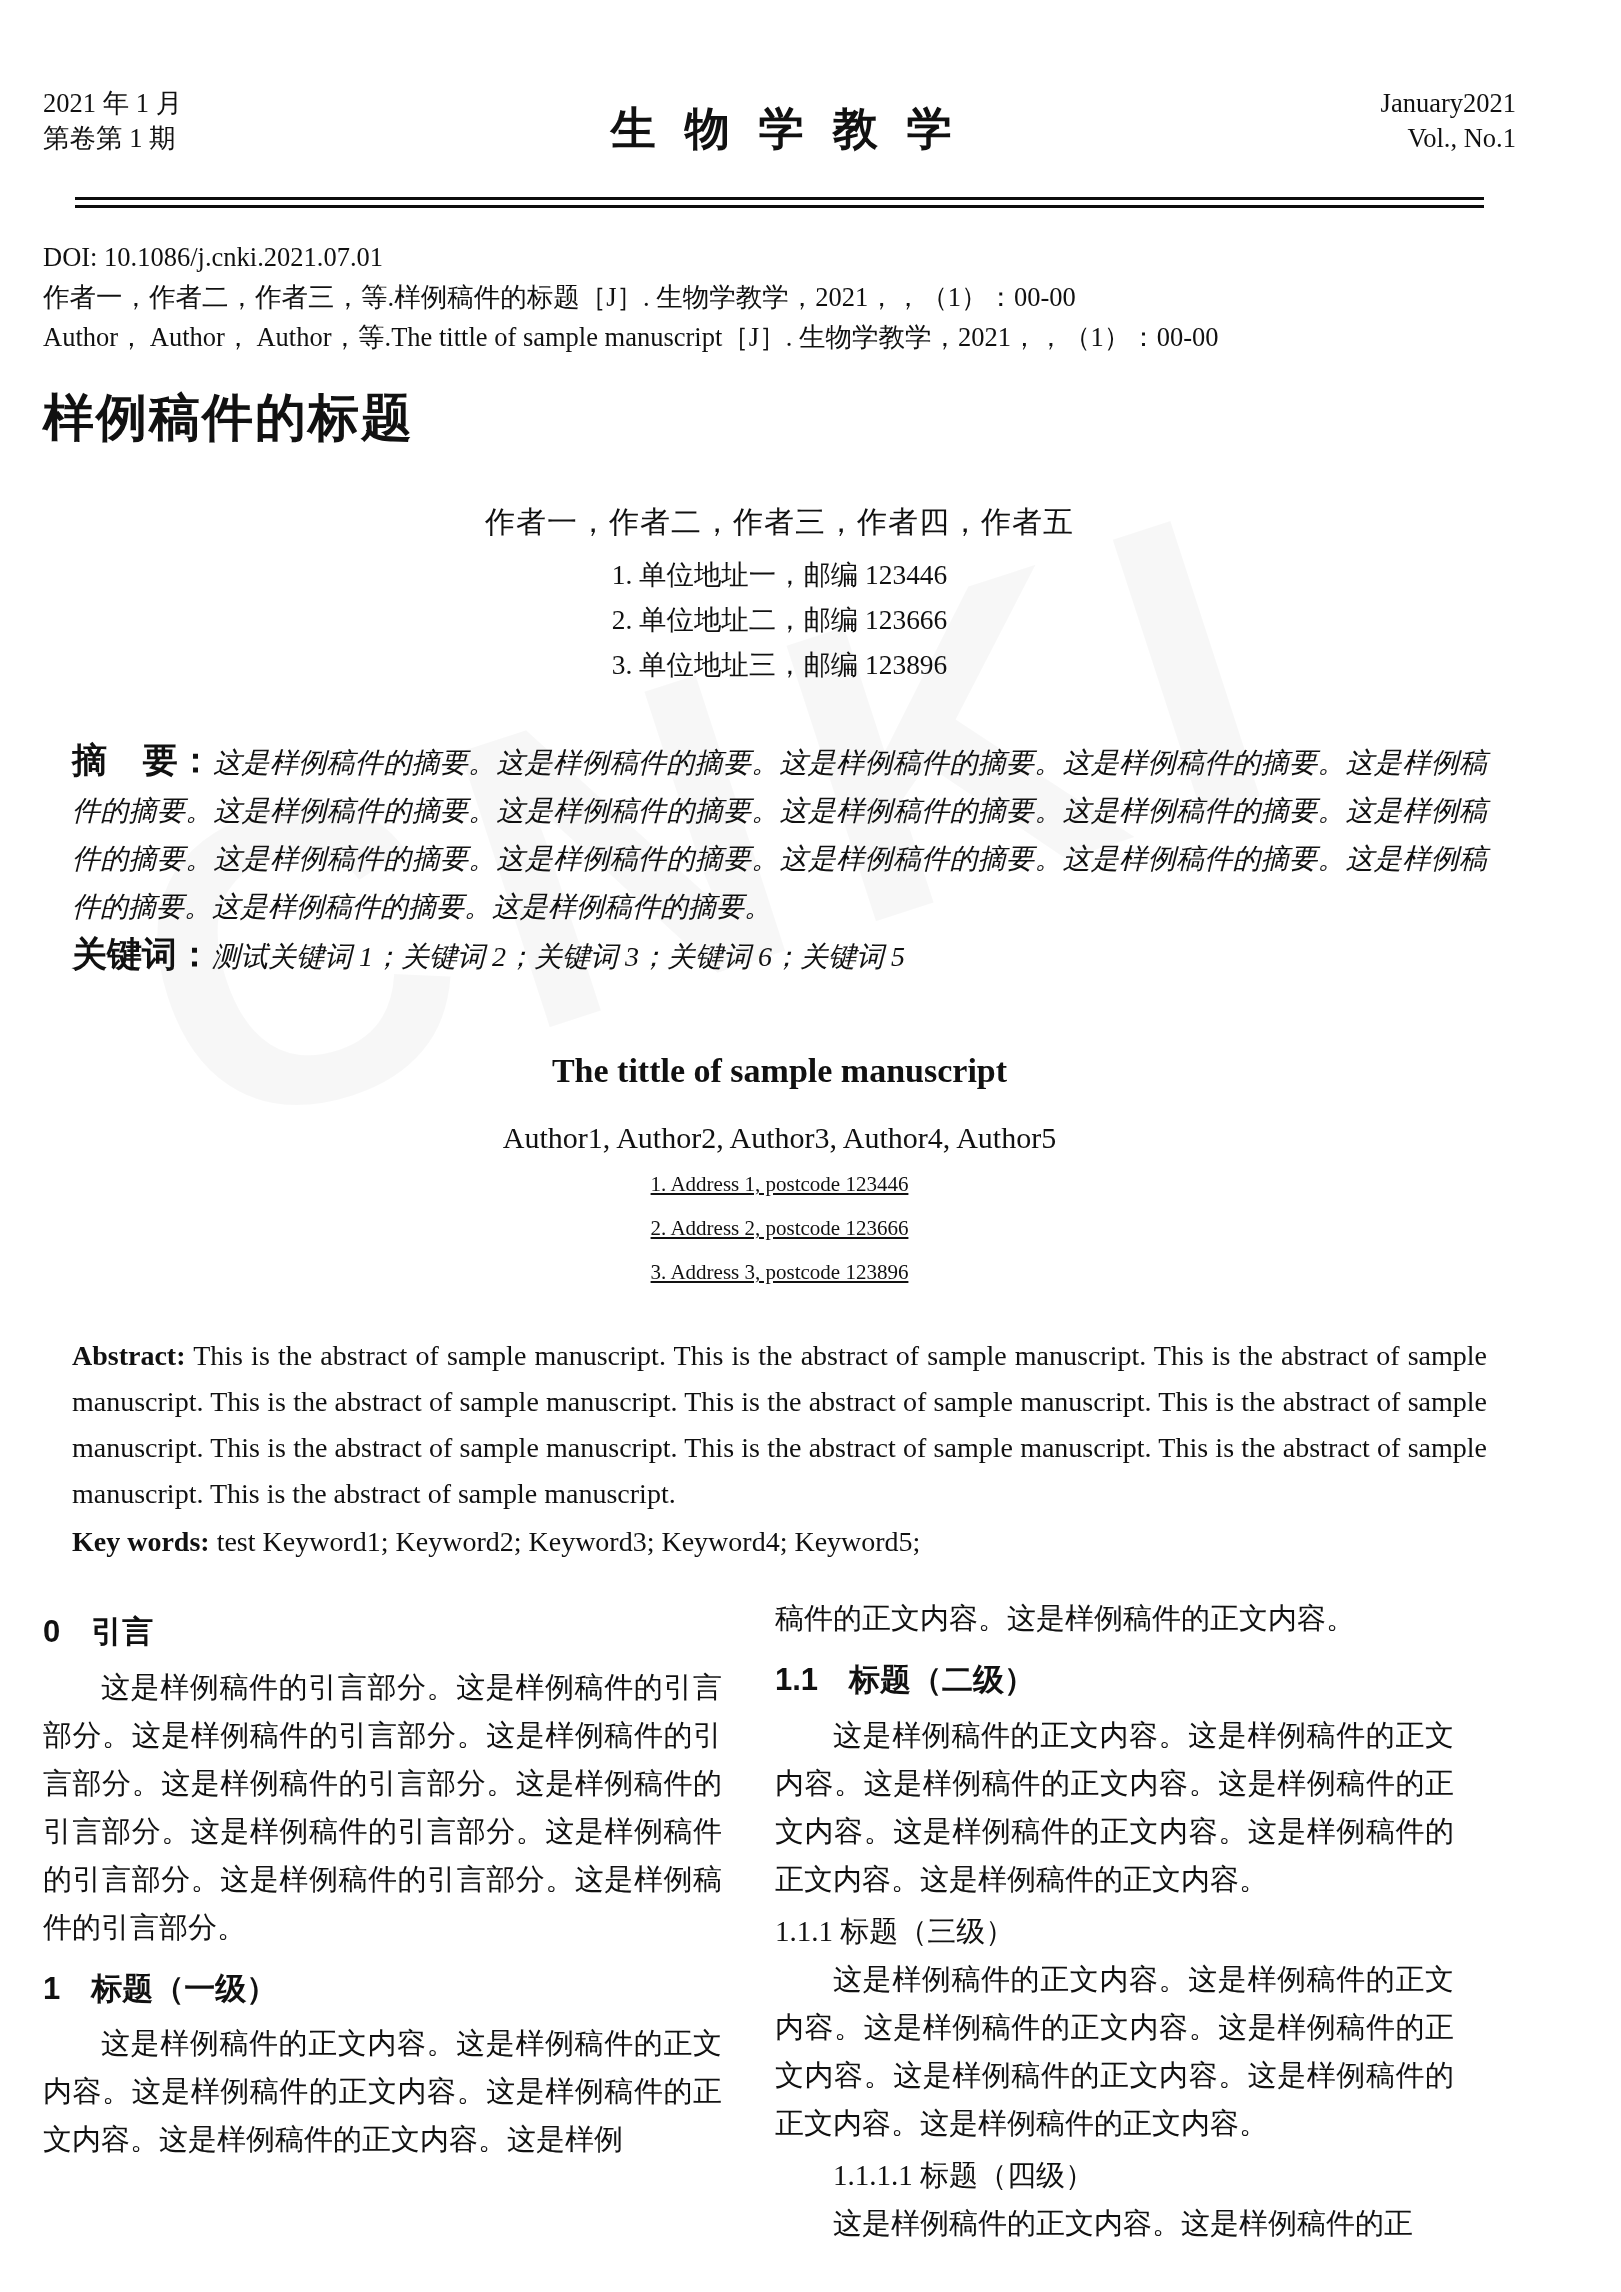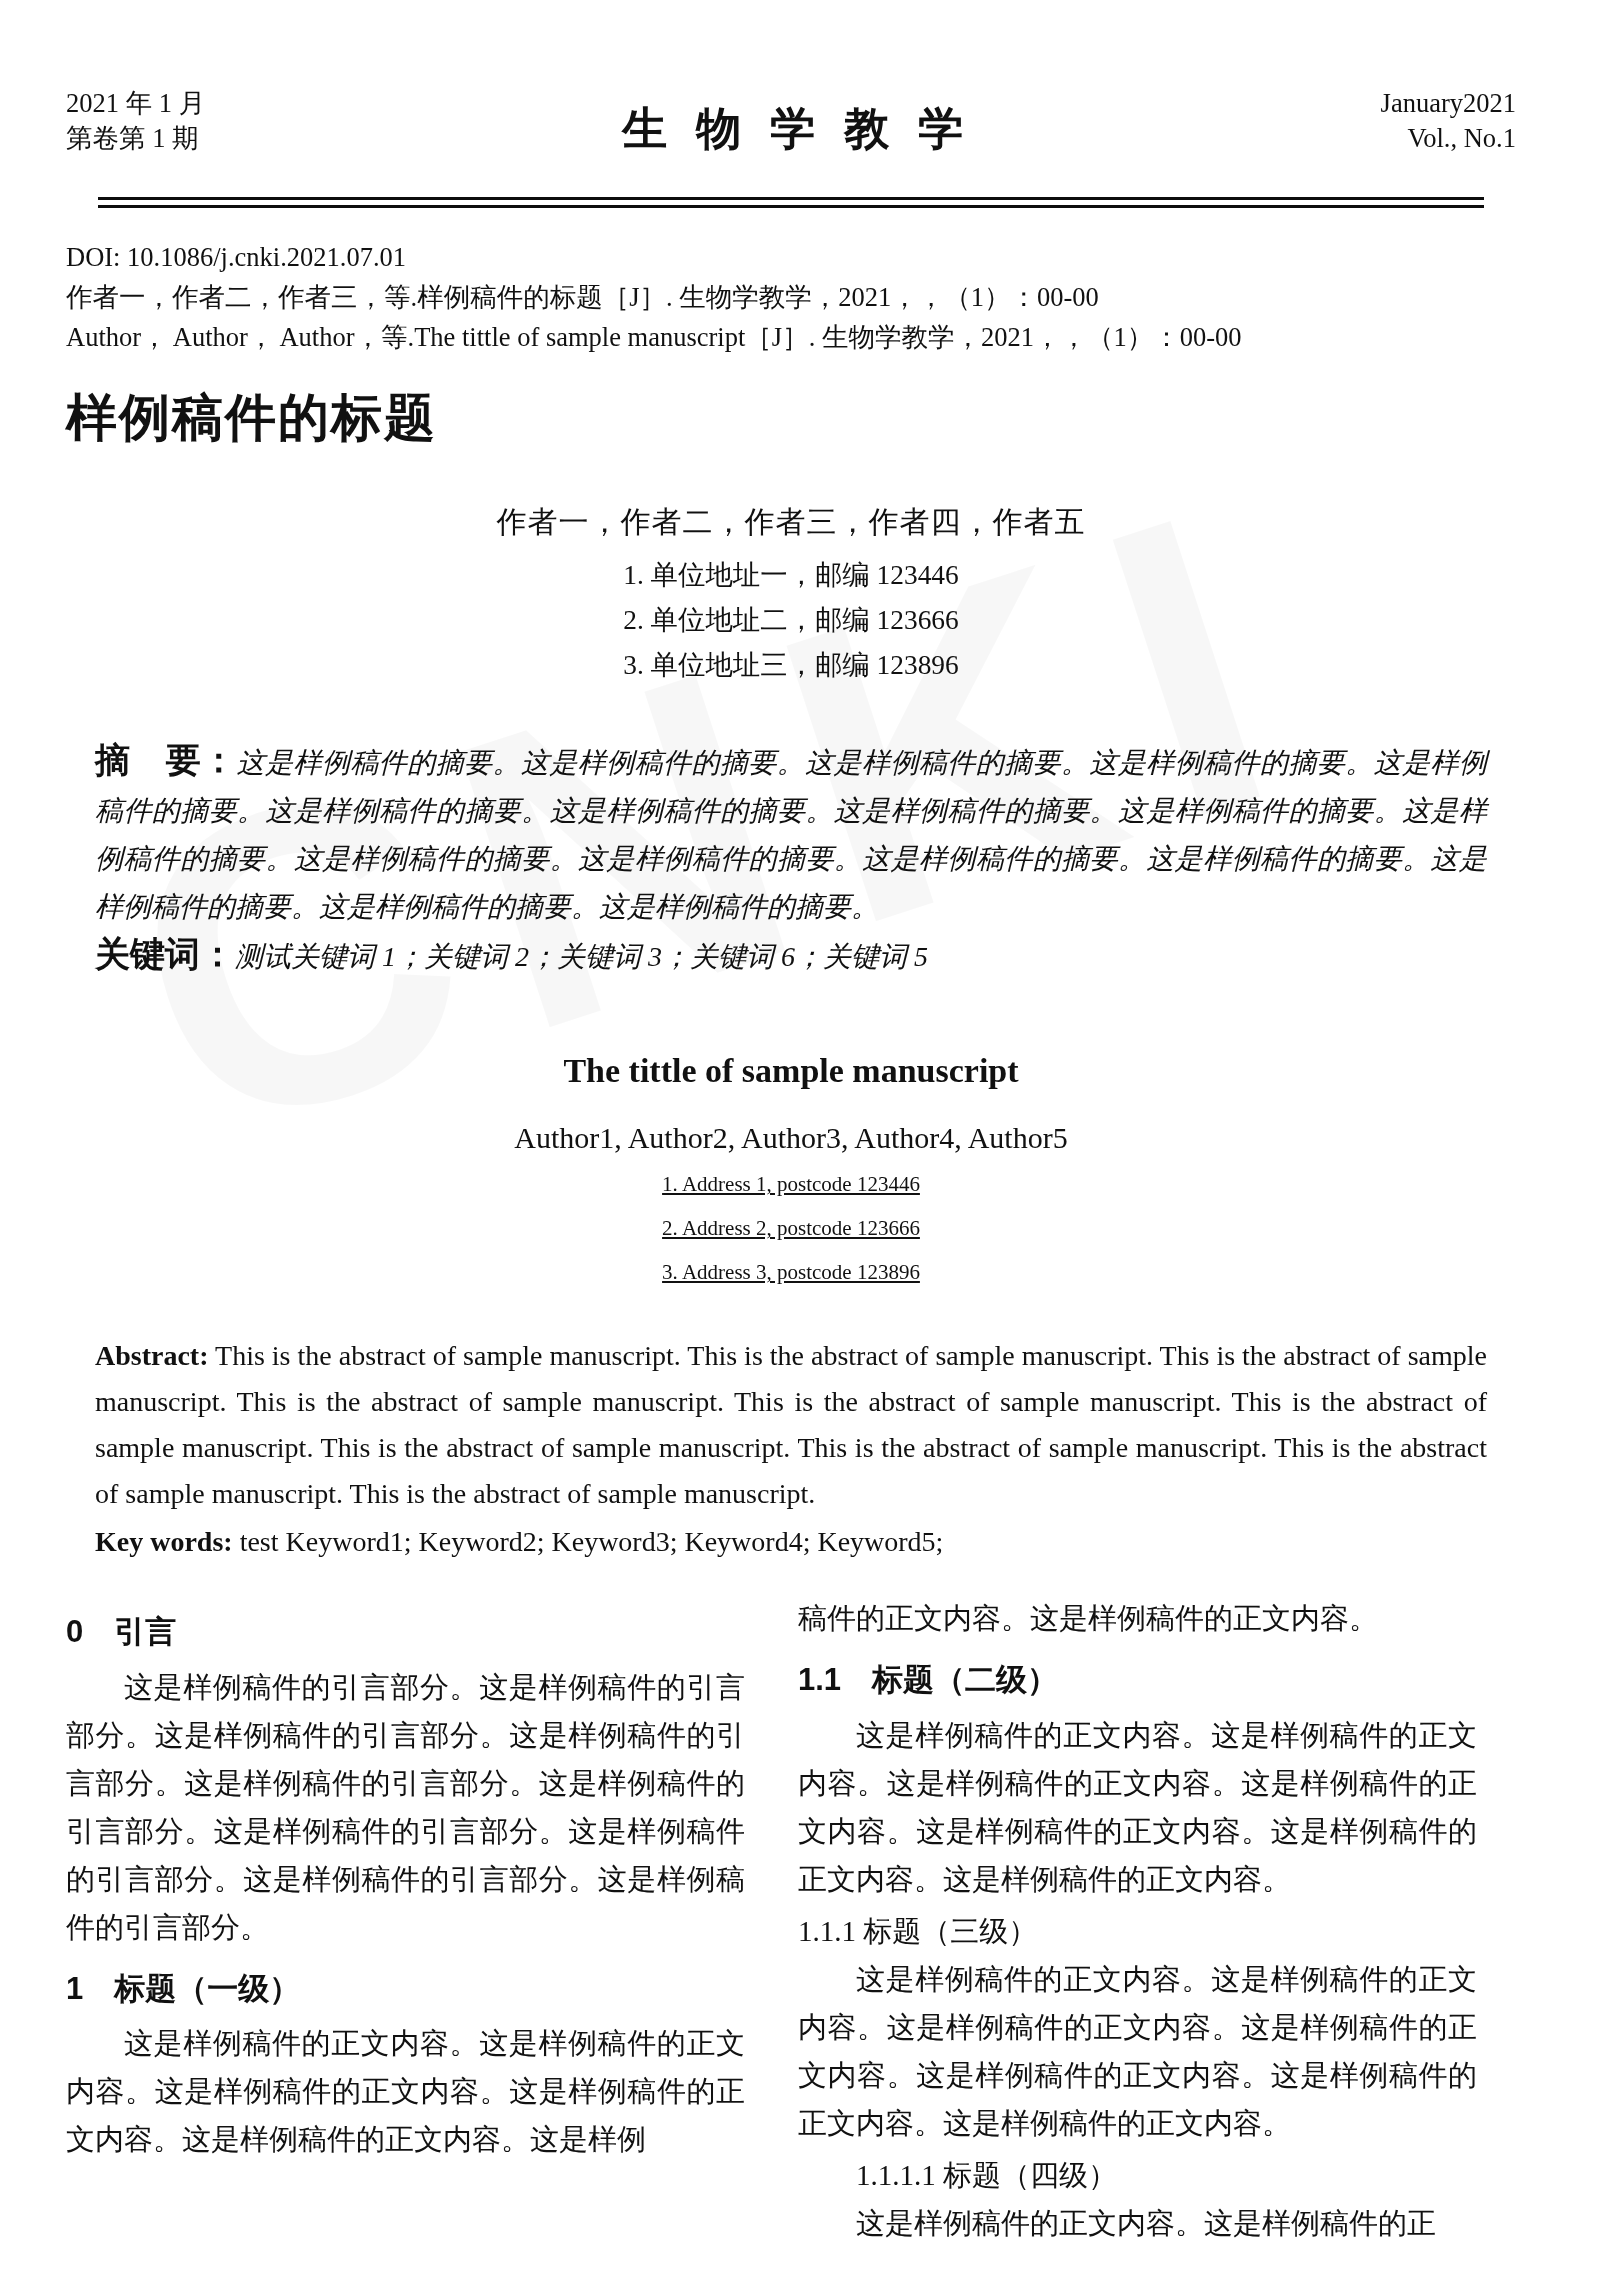--- a/index.html
+++ b/index.html
@@ -4,21 +4,21 @@
 <style>
   html,body{margin:0;padding:0;background:#ffffff;}
   .page{
     position:relative;
     width:1621px;height:2293px;
     background:#ffffff;
     color:#111;
     overflow:hidden;
     font-family:"Liberation Serif", serif;
   }
-  .inner{padding:86px 105px 0 66px;}
+  .inner{padding:86px 105px 0 43px;}
 
   
   .hdr{display:flex;justify-content:space-between;align-items:flex-end;}
   .hdr-side{font-size:26.5px;line-height:35px;}
   .hdr-side.right{text-align:right;}
   .journal-name{
     font-family:"Liberation Sans", sans-serif;
     font-weight:600;font-size:45px;letter-spacing:29px;padding-left:29px;
     align-self:center;transform:translateY(7.8px);
   }

